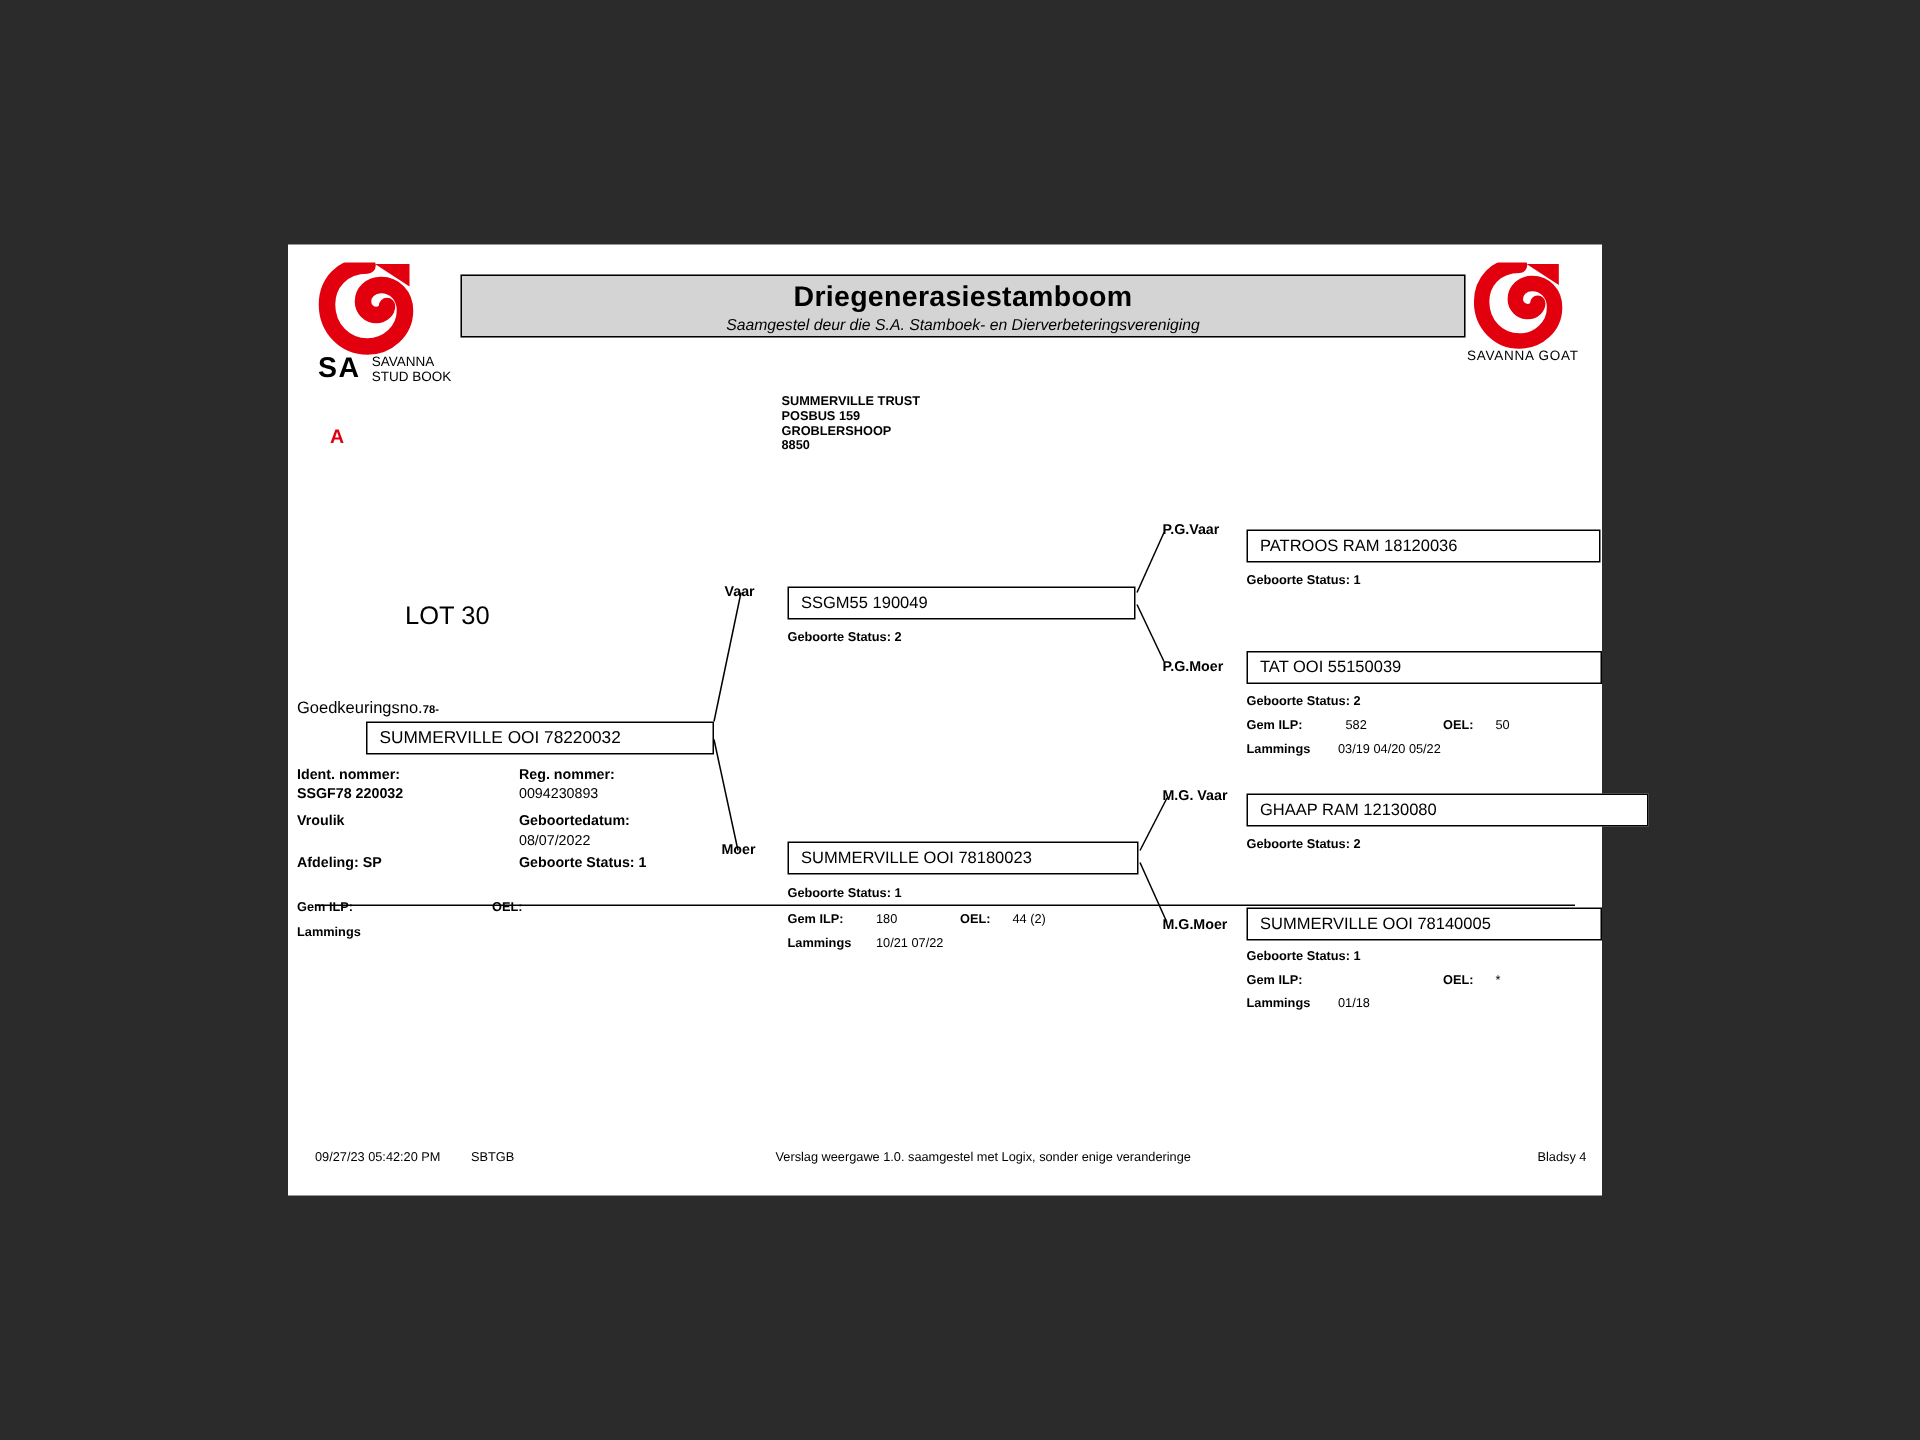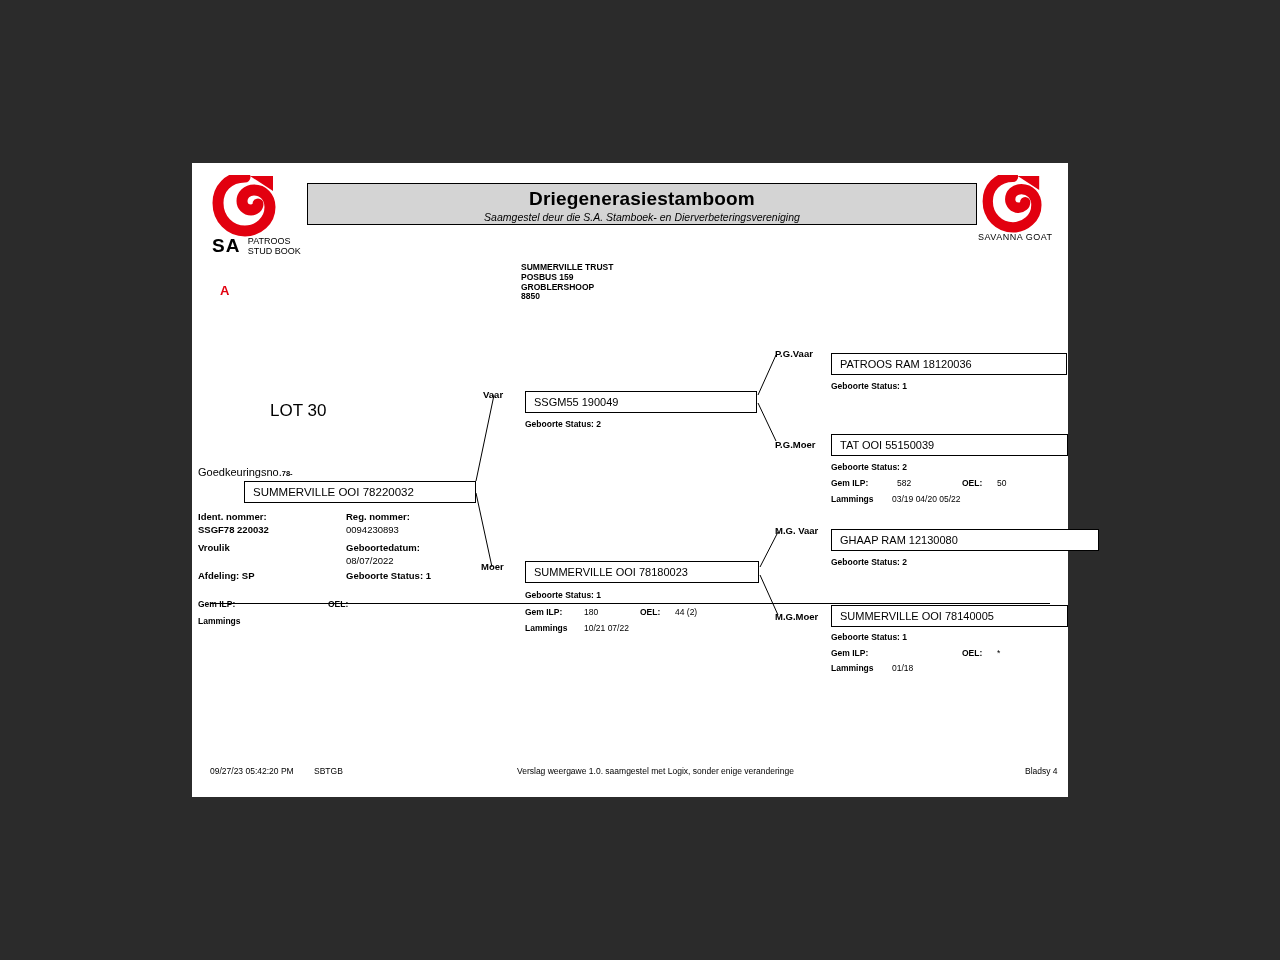--- a/index.html
+++ b/index.html
@@ -79,21 +79,21 @@
 <div id="page">
 
   <div class="abs logo-left">
     <svg width="66" height="62" viewBox="0 0 66 62">
       <path d="M33 2 C16 2 6 14 6 28 C6 44 18 56 33 56 C46 56 58 46 58 32 C58 22 51 15 42 15 C35 15 30 20 30 26 C30 31 34 35 39 35 C43 35 46 32 46 29" fill="none" stroke="#e2000f" stroke-width="11" stroke-linecap="round"></path>
       <path d="M38 1 L61 1 L61 16 Z" fill="#e2000f"></path>
     </svg>
     <div class="abs" style="left:0px; top:60px;">
       <span class="sa-big">SA</span>
       <span class="sa-text" style="display:inline-block; vertical-align:top; margin-left:3px; margin-top:1px;">
-        <span>PATROOS</span><br>
+        <span>SAVANNA</span><br>
         <span>STUD BOOK</span>
       </span>
     </div>
   </div>
 
   <div class="abs title-box">
     <div class="title-main">Driegenerasiestamboom</div>
     <div class="title-sub">Saamgestel deur die S.A. Stamboek- en Dierverbeteringsvereniging</div>
   </div>
 

